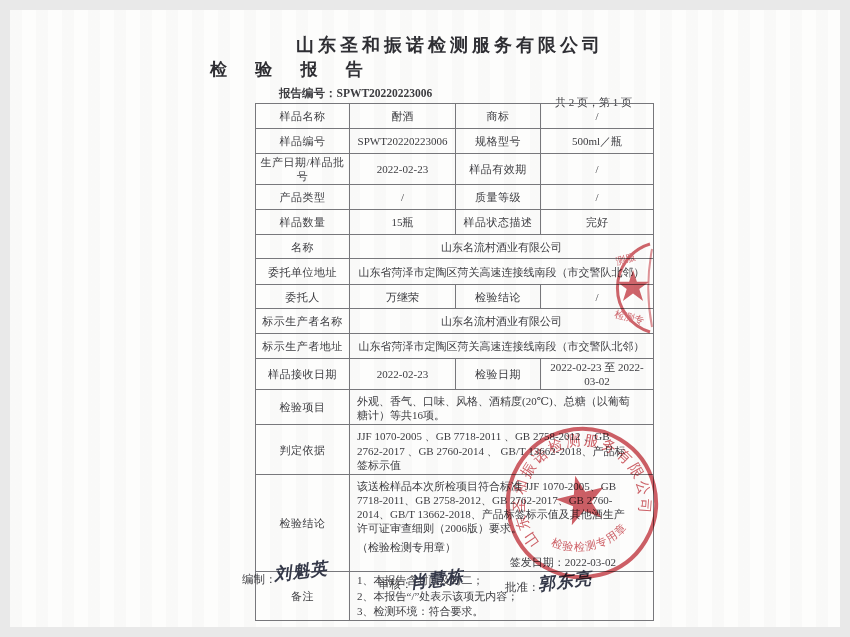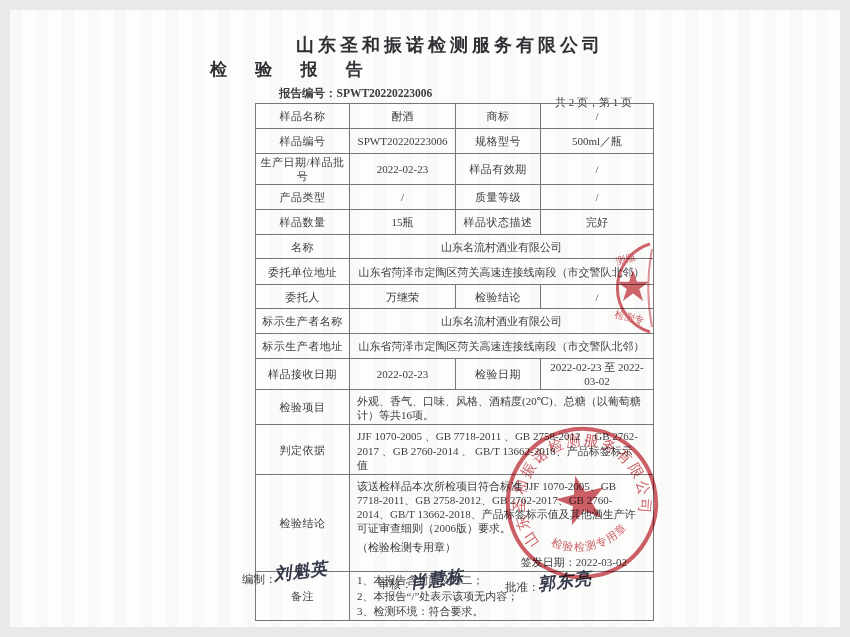--- a/index.html
+++ b/index.html
@@ -27,21 +27,21 @@
     position:absolute;left:245px;top:93px;width:398px;
     border-collapse:collapse;table-layout:fixed;
   }
   td{
     border:1px solid #77777b;font-size:11px;color:#3c3c40;
     padding:1px 3px;text-align:center;vertical-align:middle;line-height:1.28;
     overflow:hidden;
     margin-top:20px;
   }
   td.lab{letter-spacing:0.5px;}
-  td.concl{vertical-align:top;text-align:left;padding:4px 12px 2px 7px;}
+  td.concl{vertical-align:top;text-align:left;padding:4px 23px 2px 7px;}
   td.rem{text-align:left;vertical-align:middle;padding-left:7px;line-height:1.4;}
   .concl-note{text-align:left;padding-right:28px;margin-top:5px;}
   .concl-date{text-align:right;padding-right:14px;margin-top:1px;}
   .footer-label{position:absolute;font-size:11.5px;color:#3c3c40;}
   .signature{
     position:absolute;font-size:17px;color:#343848;font-style:italic;font-weight:bold;
     font-family:"DejaVu Sans",sans-serif;transform:rotate(-7deg);letter-spacing:1px;
   }
   .edge-stamp-clip{
     position:absolute;left:598px;top:231px;width:46px;height:94px;overflow:hidden;

